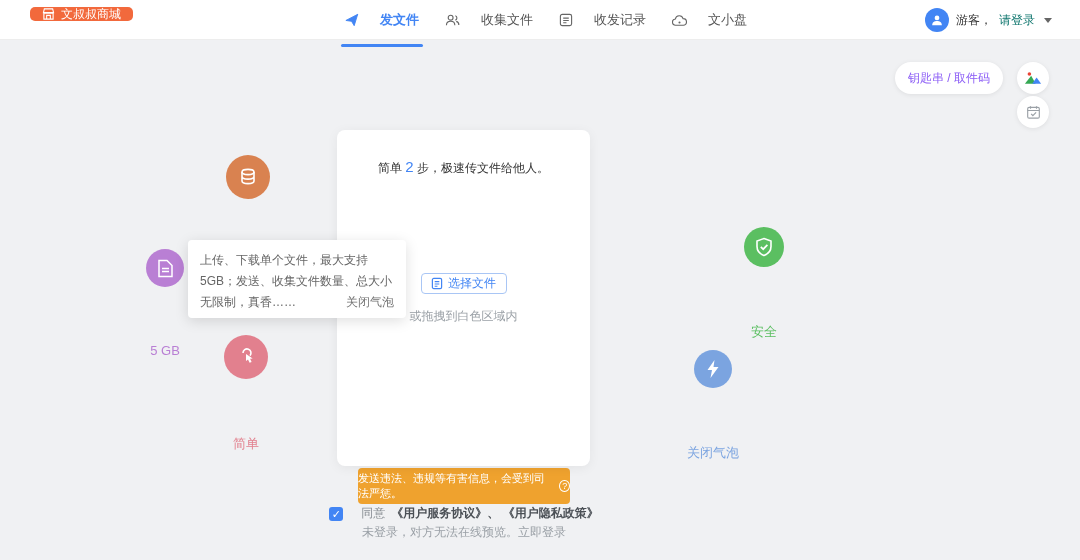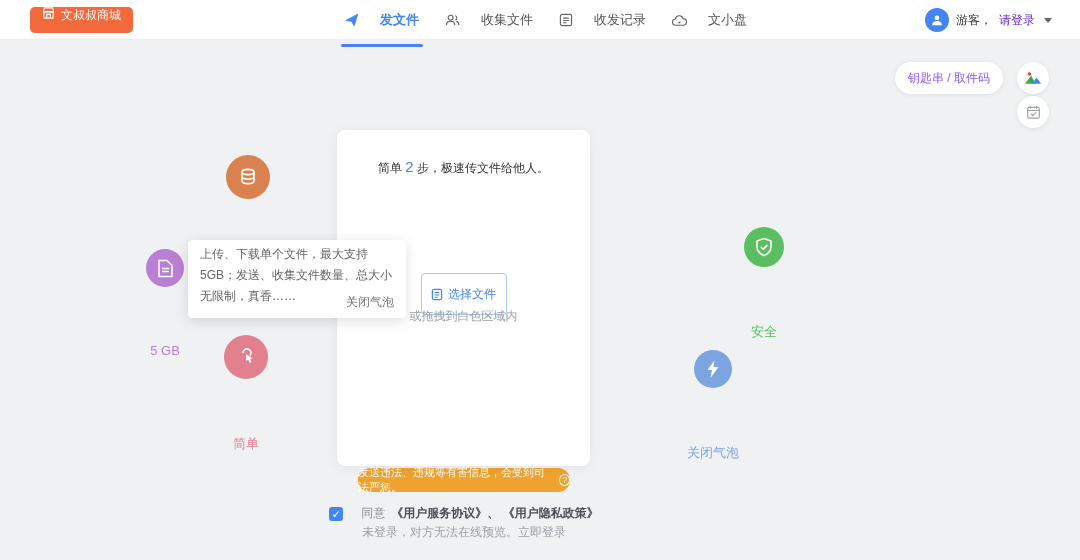--- a/index.html
+++ b/index.html
@@ -2,29 +2,29 @@
 <html><head>
 <meta charset="utf-8">
 <style>
   * { margin:0; padding:0; box-sizing:border-box; }
   html,body { width:1080px; height:560px; }
   body { font-family:"Liberation Sans","DejaVu Sans",sans-serif; background:#f0f1f3; overflow:hidden; }
   .screen { position:relative; width:1080px; height:560px; }
 
   
   .header { position:absolute; top:0; left:0; width:1080px; height:40px; background:#ffffff; border-bottom:1px solid #ededed; z-index:20; }
-  .logo-btn { position:absolute; left:30px; top:7px; height:26px; padding:0 12px; background:#f2693c; color:#fff; border:none; border-radius:5px; font-size:12px; display:flex; align-items:flex-start; gap:6px; cursor:pointer; }
+  .logo-btn { position:absolute; left:30px; top:7px; height:14px; padding:0 12px; background:#f2693c; color:#fff; border:none; border-radius:5px; font-size:12px; display:flex; align-items:center; gap:6px; cursor:pointer; }
   .nav { position:absolute; left:345px; top:0; height:40px; display:flex; align-items:center; gap:26px; }
   .nav-item { position:relative; height:52px; display:flex; align-items:center; gap:21px; font-size:13px; color:#555; cursor:pointer; }
   .nav-item .nv-ico { display:flex; align-items:center; }
   .nav-item.active { color:#4285f4; font-weight:bold; }
   .nav-item.active::after { content:""; position:absolute; left:-4px; right:-4px; bottom:-1px; height:3px; background:#4285f4; border-radius:2px; }
   .user-area { position:absolute; right:28px; top:0; height:40px; display:flex; align-items:center; gap:7px; font-size:12px; color:#333; }
   .avatar { width:24px; height:24px; border-radius:50%; background:#4285f4; display:flex; align-items:center; justify-content:center; }
-  .login-link { color:#6d28d9; cursor:pointer; }
+  .login-link { color:#0f766e; cursor:pointer; }
   .caret { width:0; height:0; border-left:4px solid transparent; border-right:4px solid transparent; border-top:5px solid #666; margin-left:2px; }
 
   
   .key-pill { position:absolute; left:895px; top:62px; width:108px; height:32px; background:#fff; border:none; border-radius:16px; box-shadow:0 1px 5px rgba(0,0,0,0.08); font-size:12px; color:#8b5cf6; cursor:pointer; }
   .round-btn { position:absolute; left:1017px; width:32px; height:32px; border-radius:50%; background:#fff; border:none; box-shadow:0 1px 5px rgba(0,0,0,0.08); display:flex; align-items:center; justify-content:center; cursor:pointer; }
   .round-btn.b1 { top:62px; } .round-btn.b2 { top:96px; }
 
   
   .feature { position:absolute; display:flex; flex-direction:column; align-items:center; gap:8px; }
   .f-circle { border-radius:50%; display:flex; align-items:center; justify-content:center; }
@@ -37,30 +37,30 @@
   .feat-easy .f-label { color:#e2808e; }
   .feat-safe { left:744px; top:227px; } .feat-safe .f-circle { width:40px; height:40px; background:#5bbf61; }
   .feat-safe .f-label { color:#5bbf61; }
   .feat-speed { left:687px; top:350px; } .feat-speed .f-circle { width:38px; height:38px; background:#7ba4e0; }
   .feat-speed .f-label { color:#7ba4e0; }
 
   
   .card { position:absolute; left:337px; top:130px; width:253px; height:336px; background:#fff; border-radius:8px; box-shadow:0 2px 12px rgba(0,0,0,0.06); z-index:5; }
   .card-title { position:absolute; top:28px; left:0; width:100%; text-align:center; font-size:12px; color:#333; }
   .card-title .hl { color:#4285f4; font-size:15px; }
-  .select-btn { position:absolute; top:143px; left:50%; transform:translateX(-50%); width:86px; height:42px; background:#fff; border:1px solid #a9c6f5; border-radius:4px; color:#4285f4; font-size:12px; display:flex; align-items:center; justify-content:center; gap:5px; cursor:pointer; }
+  .select-btn { position:absolute; top:143px; left:50%; transform:translateX(-50%); width:86px; height:21px; background:#fff; border:1px solid #a9c6f5; border-radius:4px; color:#4285f4; font-size:12px; display:flex; align-items:center; justify-content:center; gap:5px; cursor:pointer; }
   .drag-hint { position:absolute; top:178px; left:0; width:100%; text-align:center; font-size:12px; color:#9aa0a6; }
 
   
-  .tooltip { position:absolute; left:188px; top:240px; width:218px; height:78px; background:#fff; border-radius:4px; box-shadow:0 3px 14px rgba(0,0,0,0.13); padding:4px 12px 8px 12px; z-index:10; }
+  .tooltip { position:absolute; left:188px; top:240px; width:218px; height:78px; background:#fff; border-radius:4px; box-shadow:0 3px 14px rgba(0,0,0,0.13); padding:10px 12px 8px 12px; z-index:10; }
   .tooltip-text { font-size:12px; color:#666; line-height:1.75; }
   .tooltip-close { position:absolute; right:12px; bottom:7px; font-size:12px; color:#737373; cursor:pointer; }
 
   
-  .banner { position:absolute; left:358px; top:468px; width:212px; height:24px; background:#efa22e; border-radius:12px; color:#fff; font-size:11px; display:flex; align-items:center; justify-content:center; gap:4px; z-index:4; }
+  .banner { position:absolute; left:358px; top:468px; width:212px; height:36px; background:#efa22e; border-radius:4px; color:#fff; font-size:11px; display:flex; align-items:center; justify-content:center; gap:4px; z-index:4; }
   .q-circle { width:12px; height:12px; border:1px solid #fff; border-radius:50%; font-size:9px; line-height:10px; text-align:center; cursor:pointer; }
   .agree-row { position:absolute; left:0; top:505px; width:928px; display:flex; align-items:center; justify-content:center; gap:6px; font-size:12px; z-index:4; }
   .checkbox { width:14px; height:14px; background:#4285f4; border-radius:3px; color:#fff; font-size:11px; line-height:14px; text-align:center; cursor:pointer; flex:none; }
   .agree-label { color:#8a8f95;margin-left:12px; }
   .agree-links { color:#4a4f55; font-weight:bold; cursor:pointer; }
   .login-hint { position:absolute; left:0; top:524px; width:928px; text-align:center; font-size:12px; color:#9aa0a6; z-index:4; }
   .login-now { color:#9aa0a6; cursor:pointer; }
 </style>
 </head>
 <body>

